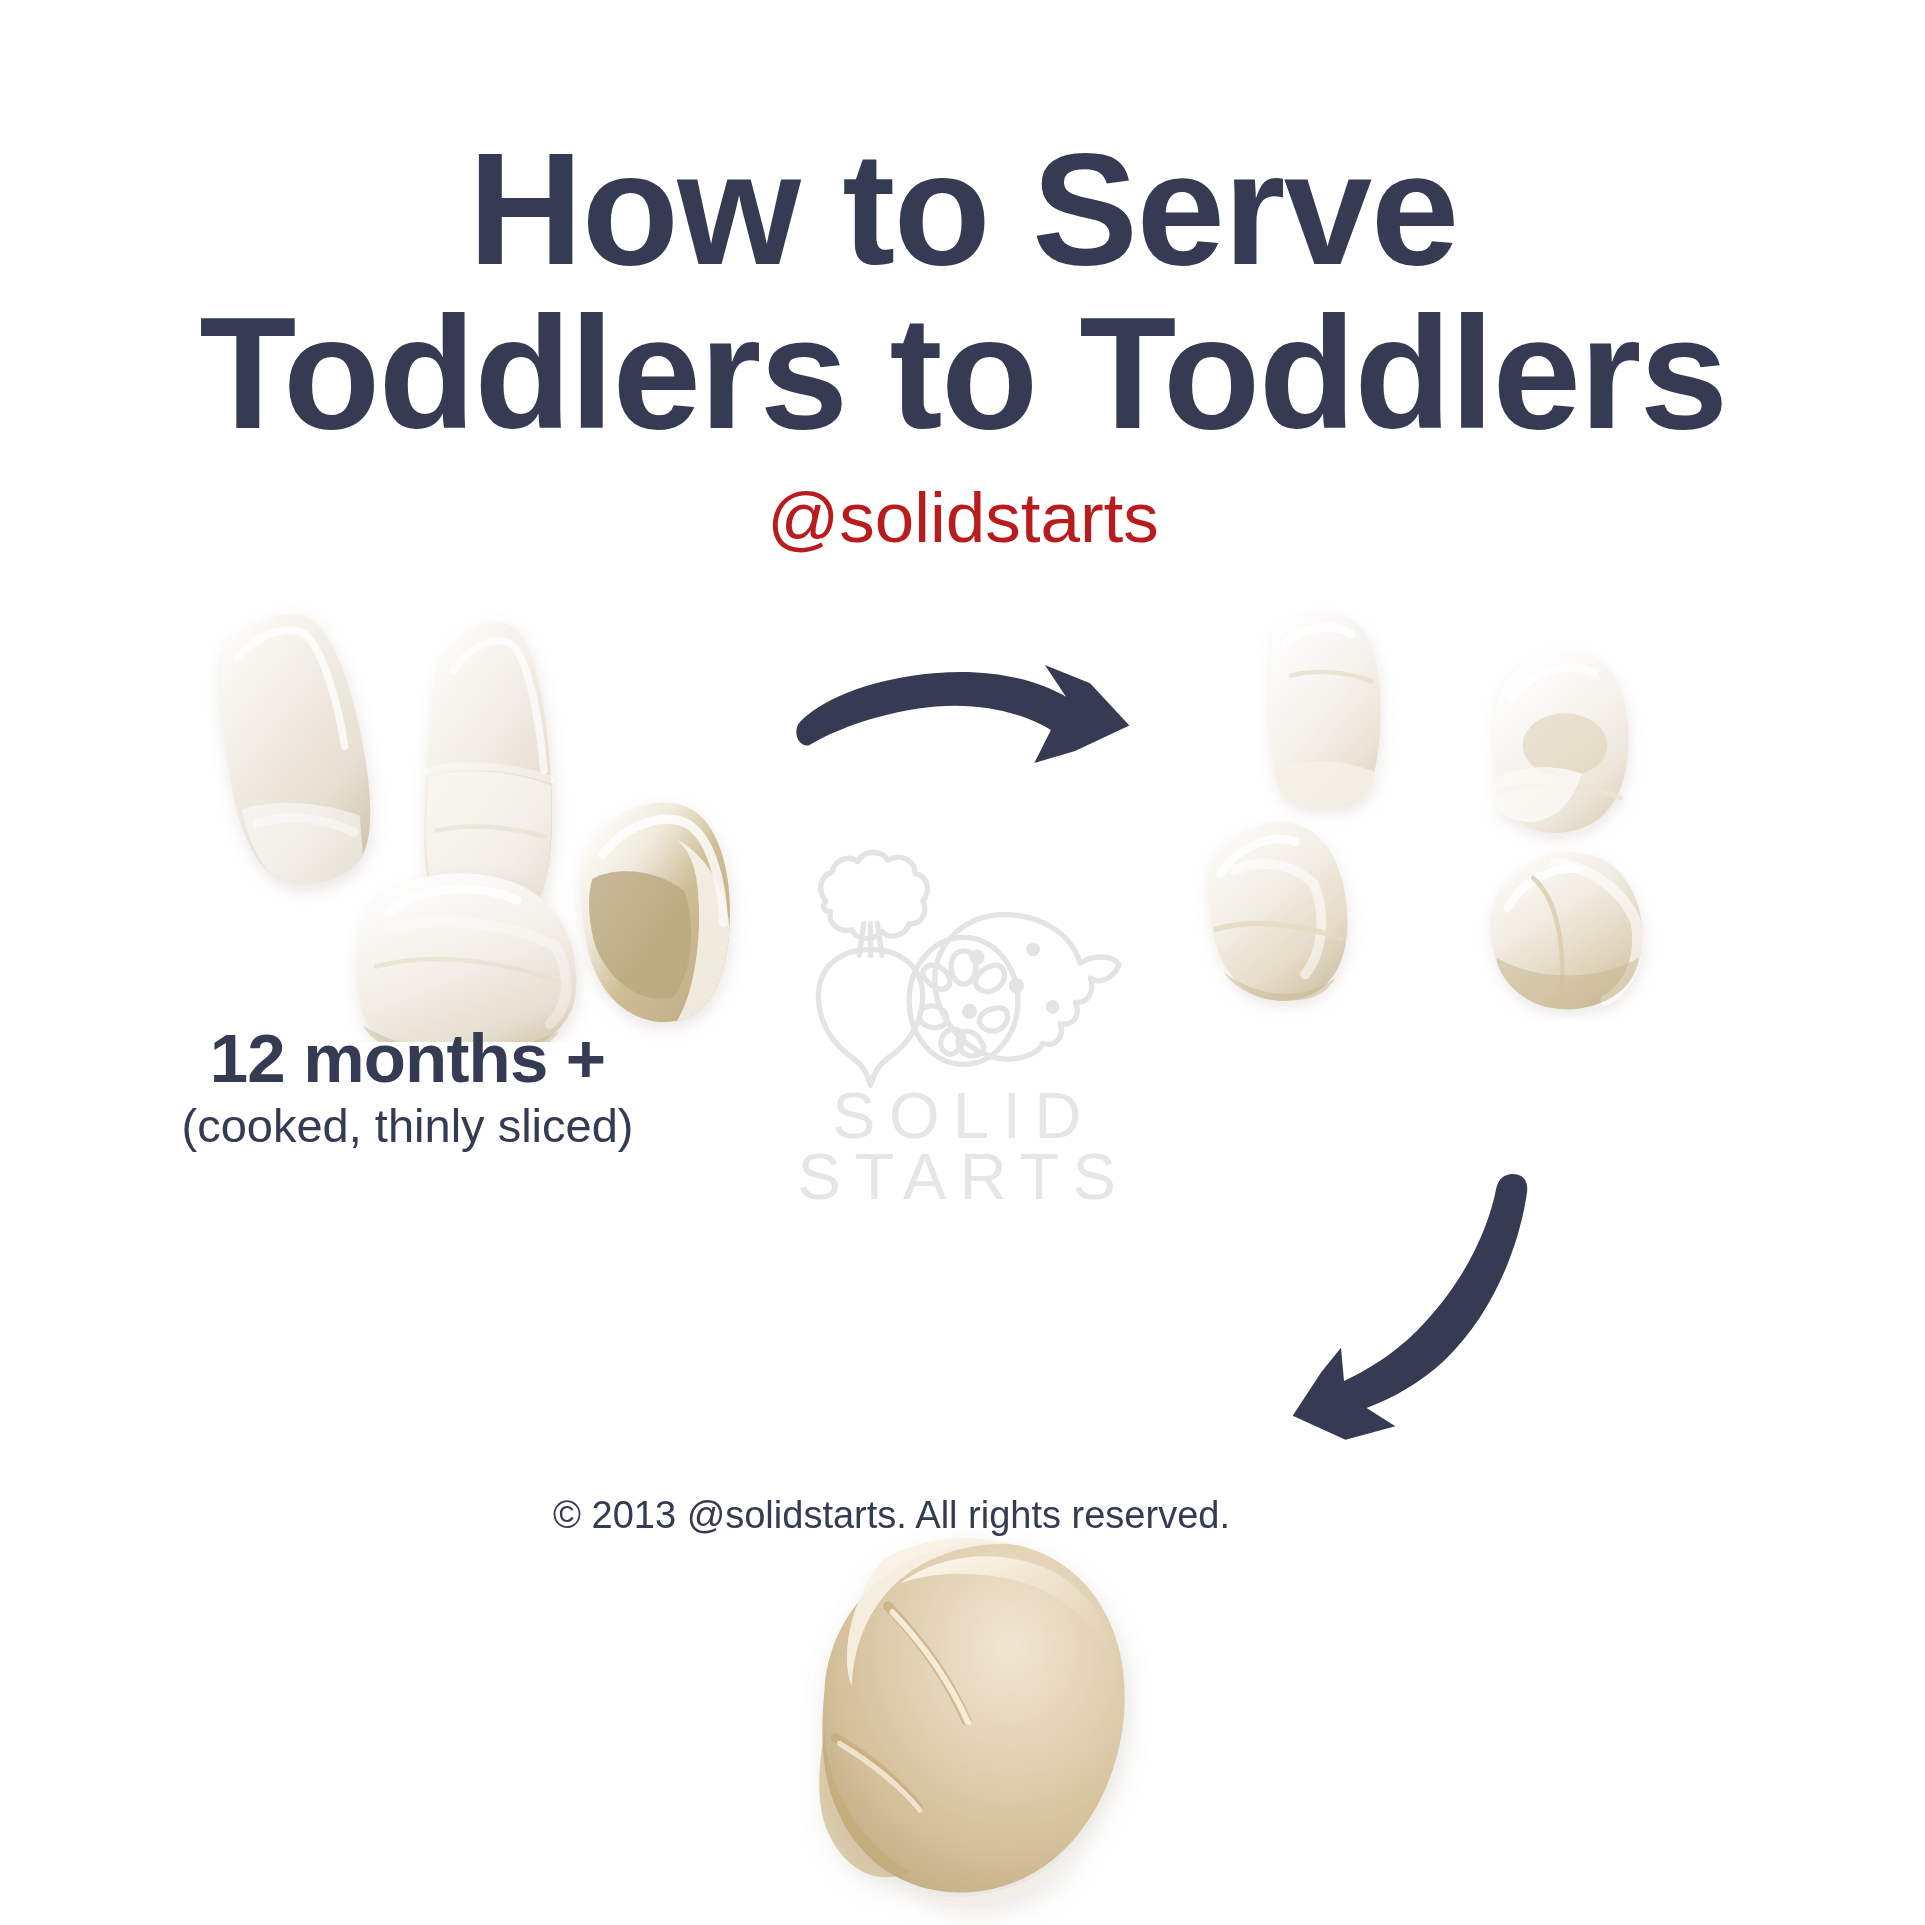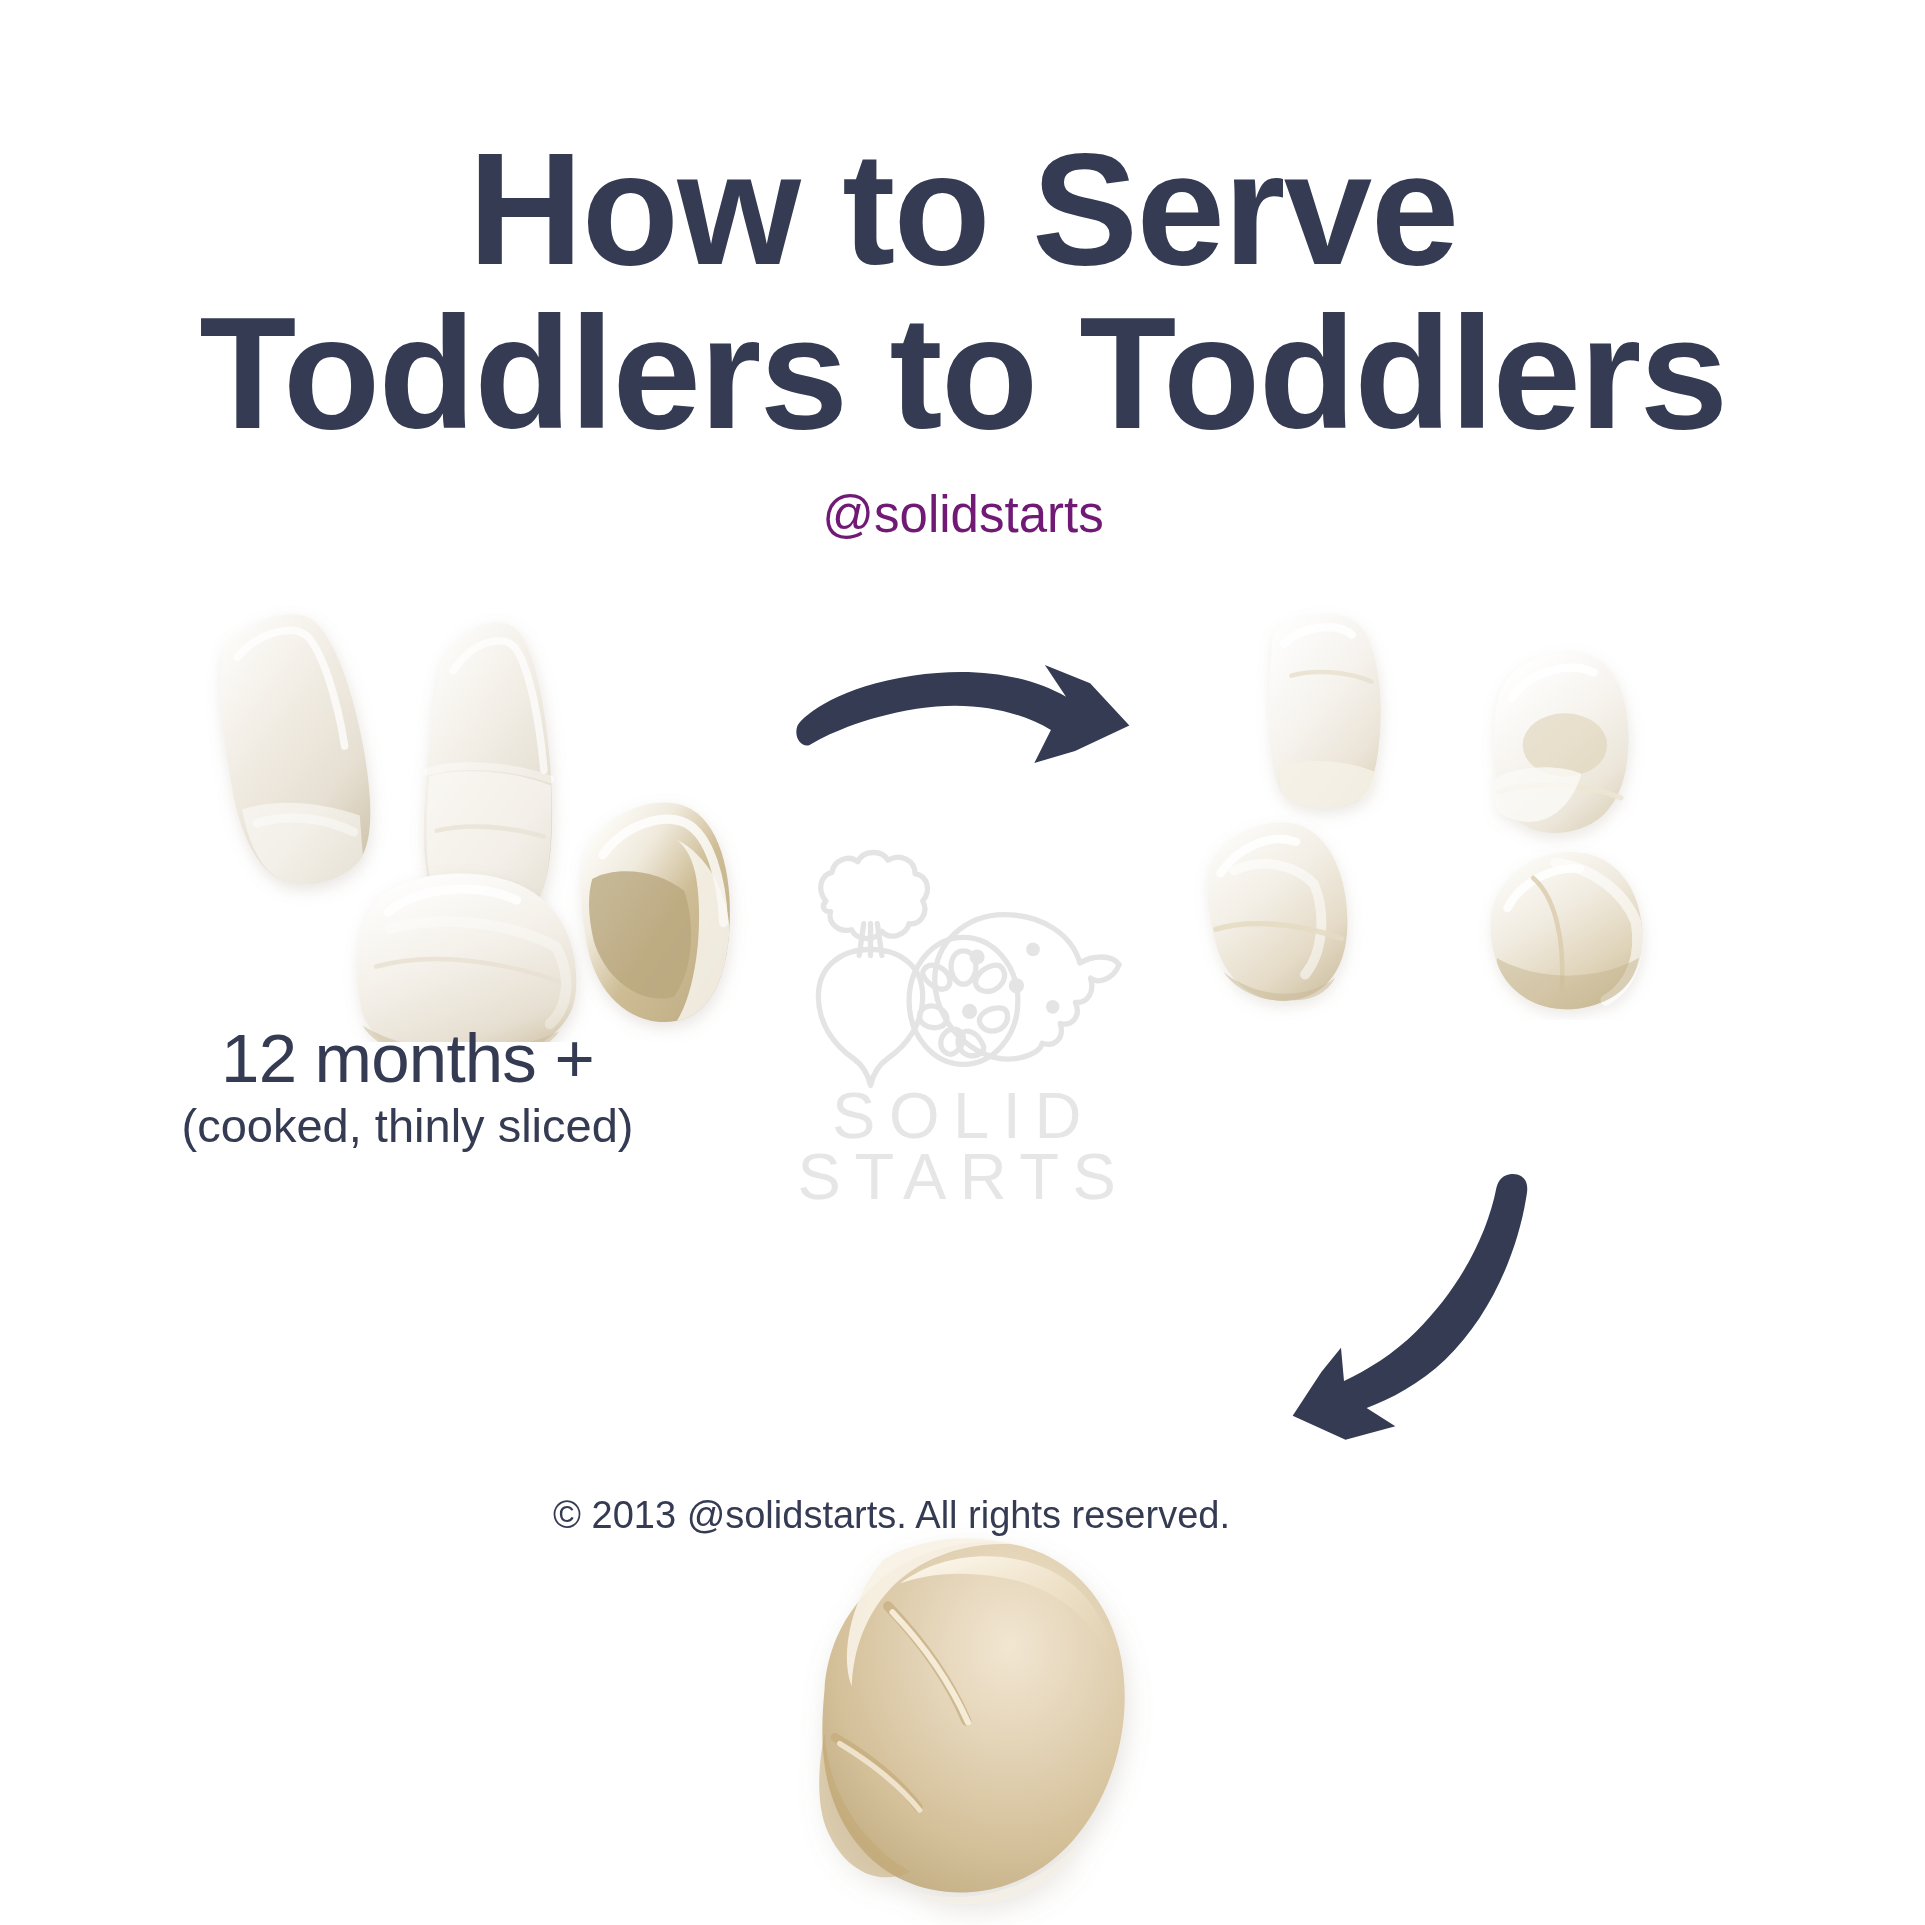--- a/index.html
+++ b/index.html
@@ -35,25 +35,25 @@
   }
   .title-line {
     font-size: 159px;
     line-height: 1.03;
     font-weight: 700;
     letter-spacing: -1.5px;
     color: #343b52;
     white-space: nowrap;
   }
   .handle {
-    margin-top: 29px;
-    font-size: 51px;
+    margin-top: 21px;
+    font-size: 71px;
     font-weight: 400;
     letter-spacing: 0px;
-    color: #701a75;
+    color: #b91c1c;
   }
 
   
   .group {
     position: absolute;
   }
 
   
   #group-12 { left: 136px;  top: 574px;  width: 680px; height: 468px; }
   
@@ -62,21 +62,21 @@
   #group-varies { left: 740px; top: 1511px; width: 453px; height: 423px; }
 
   
   .label {
     position: absolute;
     text-align: center;
     color: #343b52;
   }
   .label .age {
     font-size: 69px;
-    font-weight: 400;
+    font-weight: 700;
     line-height: 1.05;
     letter-spacing: -0.8px;
     white-space: nowrap;
   }
   .label .prep {
     font-size: 47px;
     font-weight: 400;
     line-height: 1.12;
     margin-top: 4.5px;
     white-space: nowrap;

